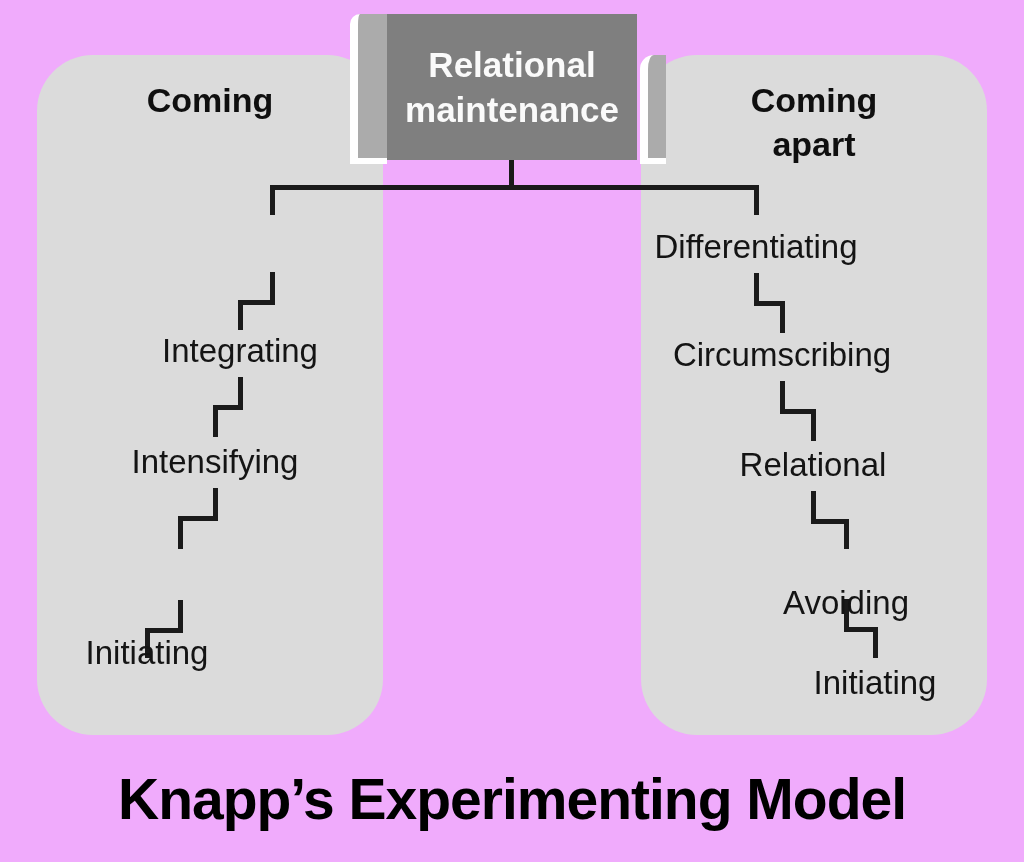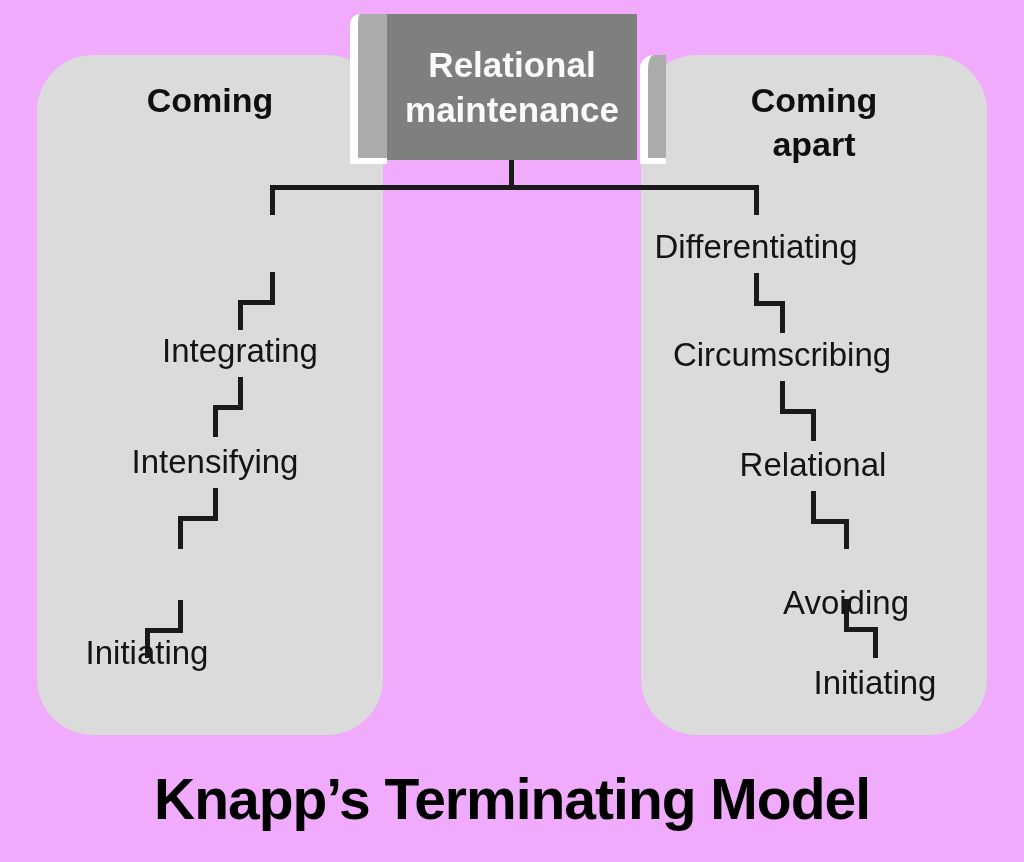--- a/index.html
+++ b/index.html
@@ -109,15 +109,15 @@
   <div class="seg" style="left:811px;top:409px;width:5px;height:32px;"></div>
 
   <div class="seg" style="left:811px;top:491px;width:5px;height:33px;"></div>
   <div class="seg" style="left:811px;top:519px;width:38px;height:5px;"></div>
   <div class="seg" style="left:844px;top:519px;width:5px;height:30px;"></div>
 
   <div class="seg" style="left:844px;top:599px;width:5px;height:33px;"></div>
   <div class="seg" style="left:844px;top:627px;width:34px;height:5px;"></div>
   <div class="seg" style="left:873px;top:627px;width:5px;height:31px;"></div>
 
-  <div id="main-title">Knapp’s Terminating Model</div>
+  <div id="main-title">Knapp’s Experimenting Model</div>
 
 </div>
 
 </body></html>

